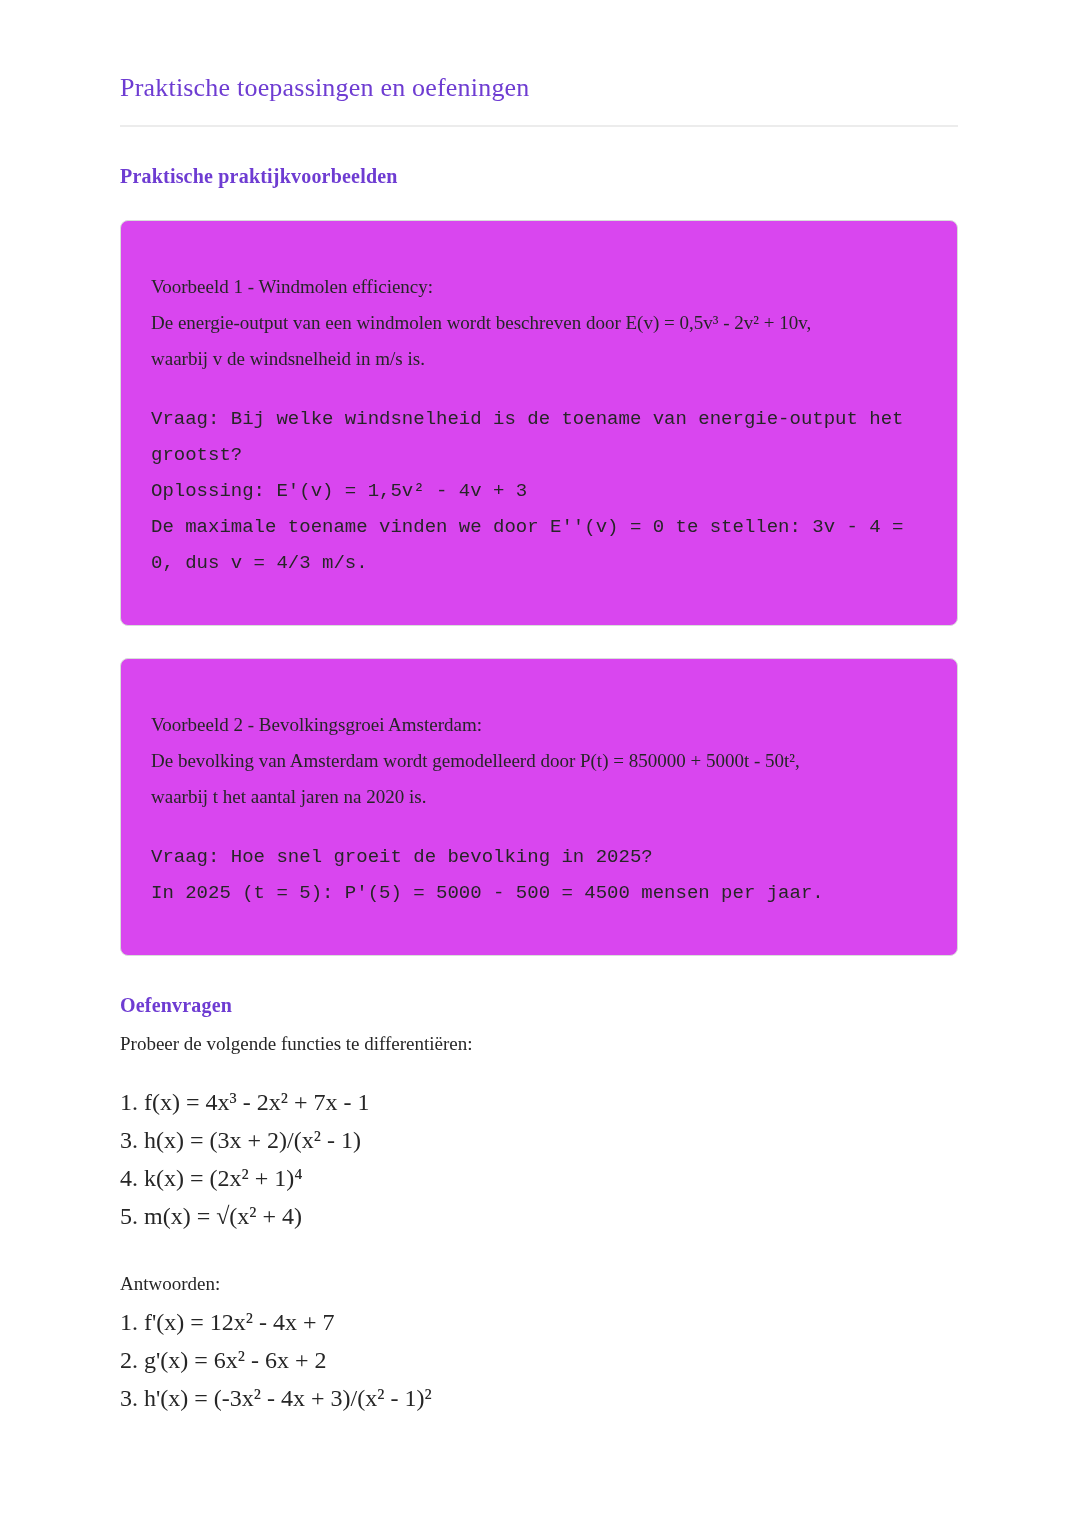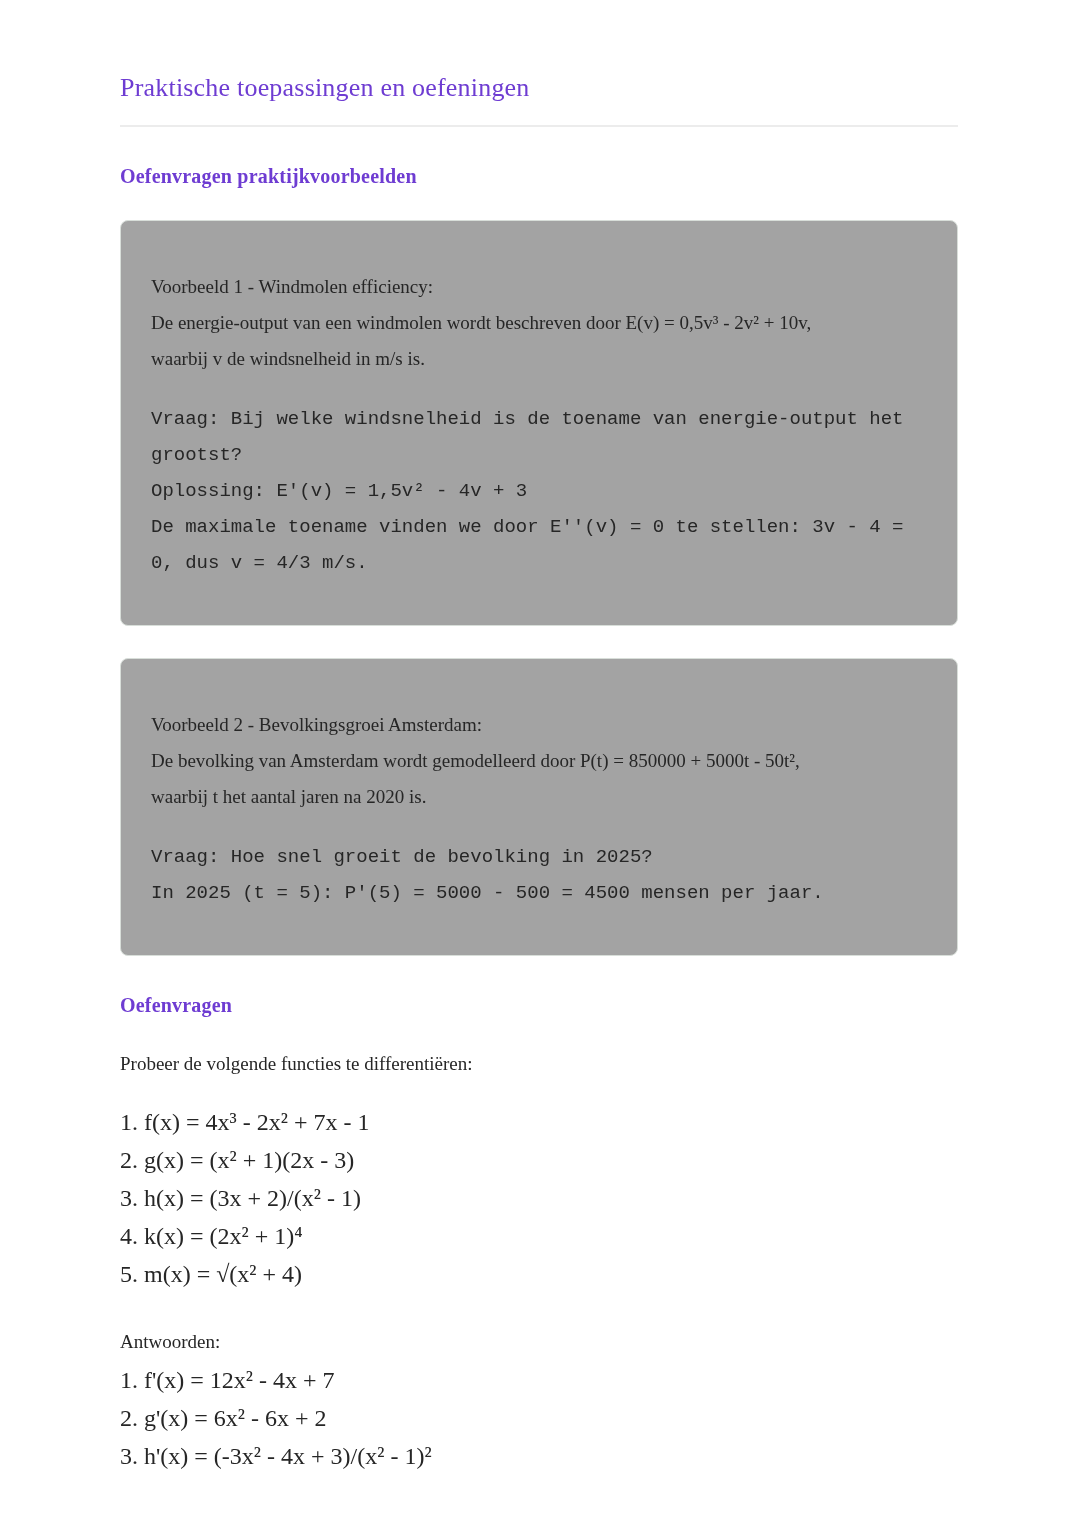--- a/index.html
+++ b/index.html
@@ -31,36 +31,36 @@
   }
   h2.section-heading {
     font-size: 20px;
     font-weight: 700;
     color: #6e3cd2;
     margin-top: 38px;
     letter-spacing: 0.2px;
   }
   .example-box {
     margin-top: 32px;
-    background: #a3a3a3;
+    background: #d946ef;
     border: 1px solid #d8ded9;
     border-radius: 8px;
     padding: 48px 30px 44px 30px;
     color: #262626;
   }
   .example-box .para { margin: 0; }
   .example-box .para + .para { margin-top: 24px; font-family: Liberation Mono, monospace; }
   .example-box .line {
     display: block;
     font-size: 19px;
     line-height: 36px;
     white-space: pre-wrap;
   }
   .intro {
-    margin-top: 34px;
+    margin-top: 14px;
     font-size: 19px;
     line-height: 26px;
     color: #262626;
   }
   .list { margin-top: 26px; }
   .list .line {
     display: block;
     font-size: 24px;
     line-height: 38px;
     color: #262626;
@@ -76,21 +76,21 @@
 </style>
 </head>
 <body>
 
 <main class="page">
 
   <h1 class="title">Praktische toepassingen en oefeningen</h1>
 
   <hr class="rule">
 
-  <h2 class="section-heading">Oefenvragen praktijkvoorbeelden</h2>
+  <h2 class="section-heading">Praktische praktijkvoorbeelden</h2>
 
   <section class="example-box">
     <p class="para">
       <span class="line">Voorbeeld 1 - Windmolen efficiency:</span>
       <span class="line">De energie-output van een windmolen wordt beschreven door E(v) = 0,5v³ - 2v² + 10v,</span>
       <span class="line">waarbij v de windsnelheid in m/s is.</span>
     </p>
     <p class="para">
       <span class="line">Vraag: Bij welke windsnelheid is de toename van energie-output het grootst?</span>
       <span class="line">Oplossing: E'(v) = 1,5v² - 4v + 3</span>
@@ -109,21 +109,20 @@
       <span class="line">In 2025 (t = 5): P'(5) = 5000 - 500 = 4500 mensen per jaar.</span>
     </p>
   </section>
 
   <h2 class="section-heading">Oefenvragen</h2>
 
   <p class="intro">Probeer de volgende functies te differentiëren:</p>
 
   <div class="list">
     <span class="line">1. f(x) = 4x³ - 2x² + 7x - 1</span>
-    <span class="line">2. g(x) = (x² + 1)(2x - 3)</span>
     <span class="line">3. h(x) = (3x + 2)/(x² - 1)</span>
     <span class="line">4. k(x) = (2x² + 1)⁴</span>
     <span class="line">5. m(x) = √(x² + 4)</span>
   </div>
 
   <p class="answers-label">Antwoorden:</p>
 
   <div class="list answers">
     <span class="line">1. f'(x) = 12x² - 4x + 7</span>
     <span class="line">2. g'(x) = 6x² - 6x + 2</span>

